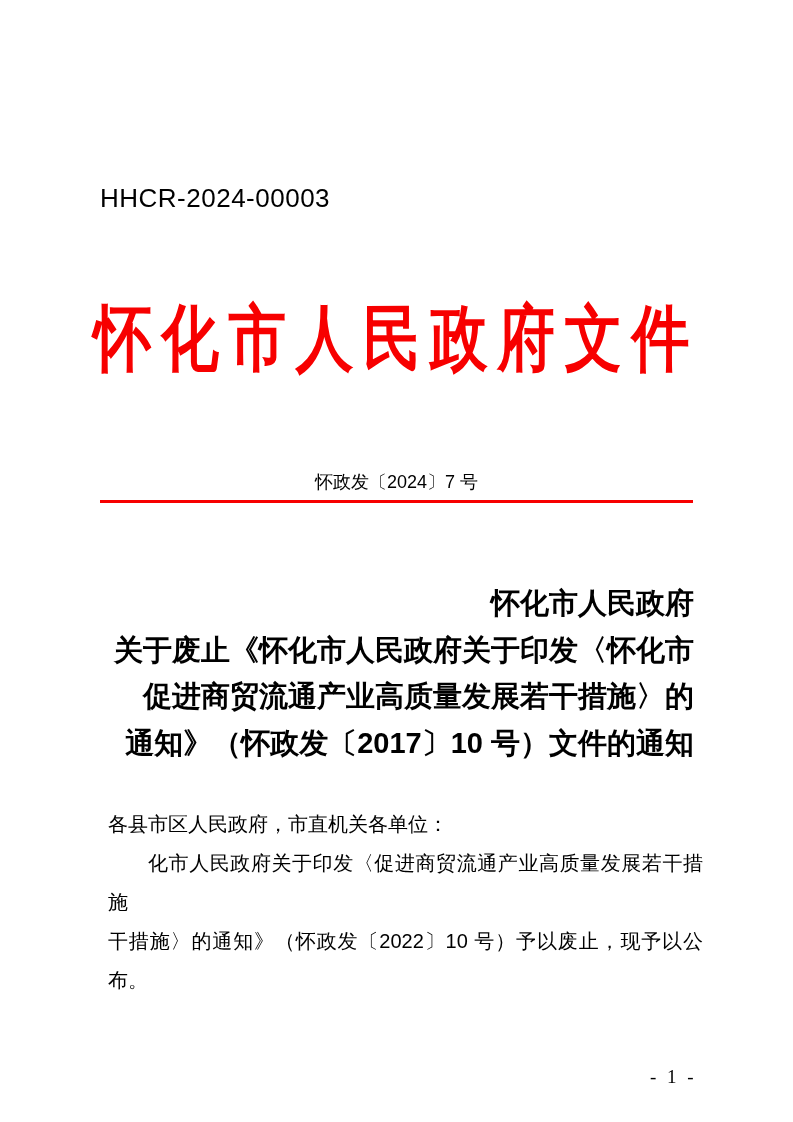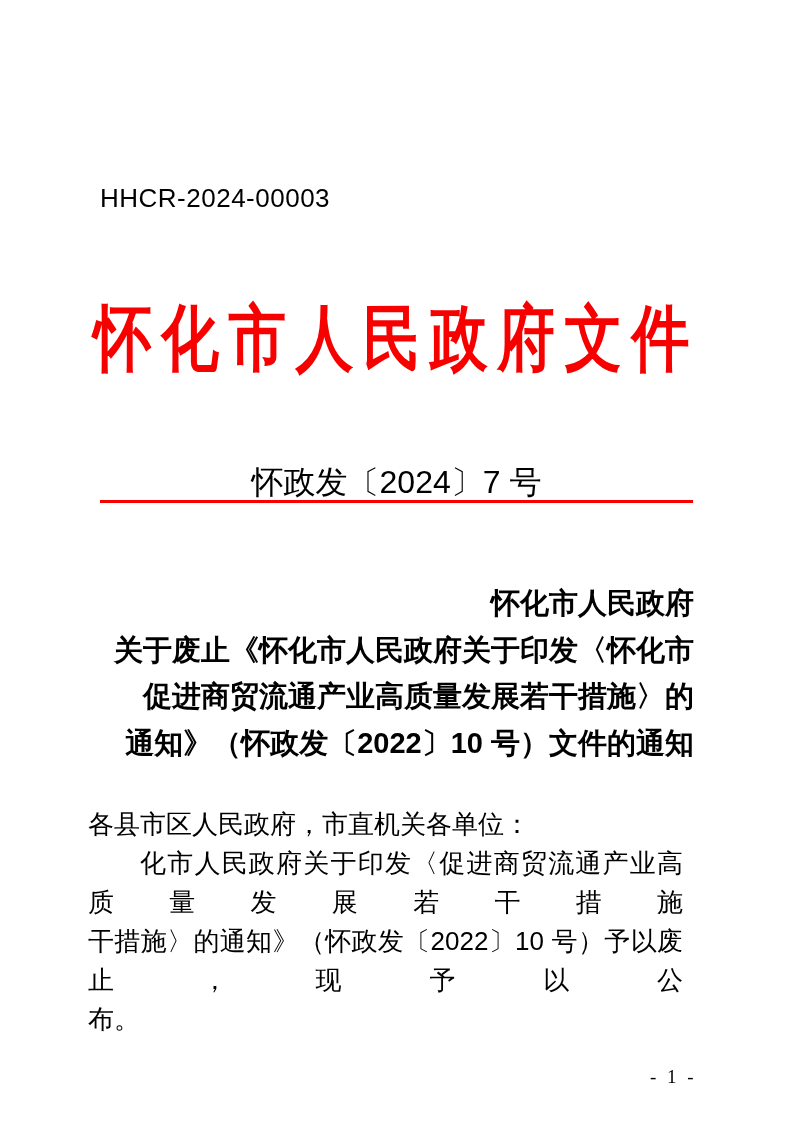--- a/index.html
+++ b/index.html
@@ -41,21 +41,21 @@
     transform: scaleX(0.80);
     transform-origin: 50% 50%;
     white-space: nowrap;
   }
   .doc-number {
     position: absolute;
     left: 0;
     top: 429px;
     width: 793px;
     text-align: center;
-    font-size: 32px;
+    font-size: 18px;
     line-height: 28px;
     white-space: nowrap;
   }
   .red-line {
     position: absolute;
     left: 100px;
     top: 461px;
     width: 593px;
     height: 3px;
     background: #f70000;
@@ -68,24 +68,24 @@
     text-align: right;
     font-weight: bold;
     font-size: 29px;
   }
   .title-line {
     line-height: 46.5px;
     white-space: nowrap;
   }
   .body-block {
     position: absolute;
-    left: 88px;
+    left: 108px;
     top: 766px;
     width: 595px;
-    font-size: 26px;
+    font-size: 20px;
   }
   .salutation {
     line-height: 39px;
   }
   .para .para-line {
     line-height: 39px;
     text-align: justify;
     text-align-last: justify;
   }
   .para .para-line:first-child {
@@ -115,21 +115,21 @@
   <div class="red-header">怀化市人民政府文件</div>
 
   <div class="doc-number">怀政发〔2024〕7 号</div>
 
   <div class="red-line"></div>
 
   <div class="title-block">
       <div class="title-line">怀化市人民政府</div>
       <div class="title-line">关于废止《怀化市人民政府关于印发〈怀化市</div>
       <div class="title-line">促进商贸流通产业高质量发展若干措施〉的</div>
-      <div class="title-line">通知》（怀政发〔2022〕10 号）文件的通知</div>
+      <div class="title-line">通知》（怀政发〔2017〕10 号）文件的通知</div>
     </div>
 
   <div class="body-block">
     <div class="salutation">各县市区人民政府，市直机关各单位：</div>
     <div class="para">
         <div class="para-line">化市人民政府关于印发〈促进商贸流通产业高质量发展若干措施</div>
         <div class="para-line">干措施〉的通知》（怀政发〔2022〕10 号）予以废止，现予以公</div>
         <div class="para-line">布。</div>
       </div>
   </div>

